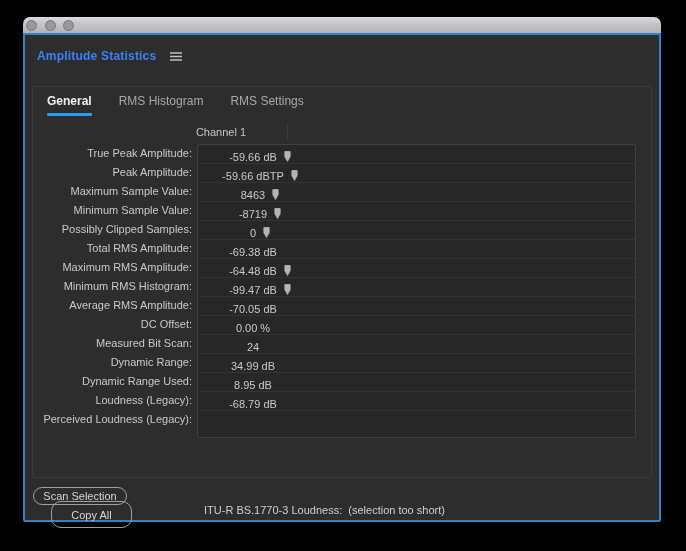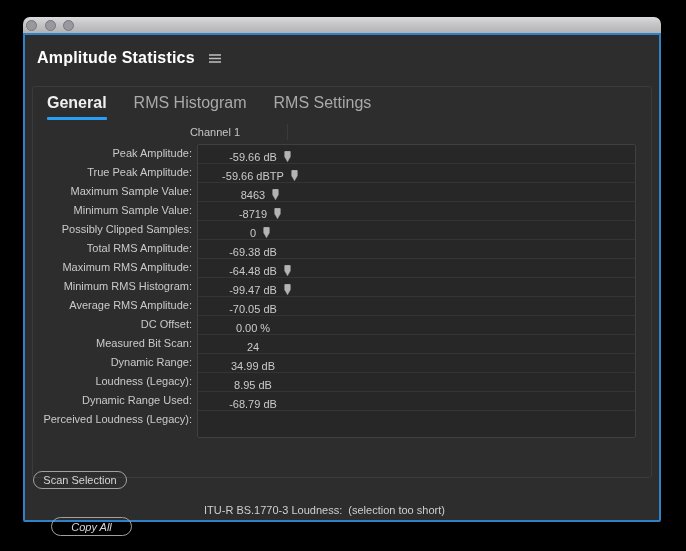--- a/index.html
+++ b/index.html
@@ -17,52 +17,52 @@
     border-radius:7px 7px 0 0;
     background:linear-gradient(#dcdcde 0%,#c9c9cb 35%,#b2b2b4 100%);}
   .tl{position:absolute;top:2.5px;width:11px;height:11px;border-radius:50%;
     background:#98989e;border:1px solid #76767c;}
   .tl.c1{left:3px}.tl.c2{left:21.5px}.tl.c3{left:40px}
   .panel{position:absolute;top:16px;left:0;right:0;bottom:0;
     background:var(--panel-bg);border:2px solid var(--focus-border);
     border-radius:0 0 2px 2px;}
   .panel-title-row{position:absolute;left:12px;top:14px;display:flex;
     align-items:center;gap:14px;}
-  .panel-title{font-size:16px;font-weight:600;color:#ffffff;letter-spacing:.2px;}
+  .panel-title{font-size:12px;font-weight:600;color:#3b82f6;letter-spacing:.2px;}
   .menu-icon{display:flex;align-items:center;cursor:default;}
   .groupbox{position:absolute;left:7px;top:51px;width:620px;height:392px;
     border:1px solid #3b3b3b;border-radius:3px;}
   .tabs{position:absolute;top:7px;left:14px;display:flex;}
-  .tab{margin-right:27px;font-size:16px;color:#a9a9a9;padding-bottom:5px;
+  .tab{margin-right:27px;font-size:12px;color:#a9a9a9;padding-bottom:5px;
     position:relative;cursor:default;white-space:nowrap;}
   .tab.active{color:#efefef;font-weight:700;}
   .tab.active::after{content:'';position:absolute;left:0;right:0;bottom:-3px;
     height:3px;background:var(--accent);border-radius:1px;}
-  .channel-header{position:absolute;left:160px;top:89px;width:60px;height:16px;
+  .channel-header{position:absolute;left:166px;top:89px;width:60px;height:16px;
     line-height:16px;font-size:11px;color:#c6c6c6;text-align:center;}
   .header-sep{position:absolute;left:262px;top:89px;width:1px;height:16px;
     background:#3b3b3b;}
   .label-column{position:absolute;left:0;top:109px;width:167px;}
   .lrow{height:19px;line-height:19px;font-size:11px;text-align:right;
     color:var(--text);white-space:nowrap;}
   .value-box{position:absolute;left:172px;top:109px;width:439px;height:294px;
     border:1px solid #404040;background:var(--cell-bg);border-radius:2px;
     overflow:hidden;}
   .vrow{height:19px;border-bottom:1px solid #343434;display:flex;}
   .cellgroup{width:85px;display:flex;justify-content:center;align-items:flex-end;gap:6px;margin-left:20px;}
   .vtext{font-size:11px;color:var(--text);white-space:nowrap;}
   .marker{display:flex;cursor:pointer;}
   .marker svg path{fill:#b4b4b4;stroke:#8b8b8b;stroke-width:.4;}
   button{font-family:"Liberation Sans",sans-serif;background:transparent;
     border:1px solid #a0a0a0;color:#d6d6d6;font-size:11px;cursor:default;}
-  .copy-all{position:absolute;left:18px;top:430px;width:81px;height:19px;
-    border-radius:10px;font-style:italic;}
+  .copy-all{position:absolute;left:18px;top:414px;width:81px;height:27px;
+    border-radius:10px;}
   .loudness-status{position:absolute;left:171px;top:414px;height:19px;
     line-height:19px;font-size:11px;color:#cfcfcf;white-space:pre;}
-  .scan-selection{position:absolute;left:8px;top:436px;width:94px;height:18px;
+  .scan-selection{position:absolute;left:8px;top:452px;width:94px;height:18px;
     border-radius:9px;}
 </style>
 </head>
 <body>
 
 <div class="window">
   <div class="titlebar">
     <span class="tl c1"></span>
     <span class="tl c2"></span>
     <span class="tl c3"></span>
@@ -85,47 +85,47 @@
       </div>
 
       <button class="copy-all">Copy All</button>
       <span class="loudness-status">ITU-R BS.1770-3 Loudness:  (selection too short)</span>
     </div>
 
     <div class="channel-header">Channel 1</div>
     <div class="header-sep"></div>
 
     <div class="label-column">
+  <div class="lrow">True Peak Amplitude:</div>
+
   <div class="lrow">Peak Amplitude:</div>
 
-  <div class="lrow">True Peak Amplitude:</div>
-
   <div class="lrow">Maximum Sample Value:</div>
 
   <div class="lrow">Minimum Sample Value:</div>
 
   <div class="lrow">Possibly Clipped Samples:</div>
 
   <div class="lrow">Total RMS Amplitude:</div>
 
   <div class="lrow">Maximum RMS Amplitude:</div>
 
   <div class="lrow">Minimum RMS Histogram:</div>
 
   <div class="lrow">Average RMS Amplitude:</div>
 
   <div class="lrow">DC Offset:</div>
 
   <div class="lrow">Measured Bit Scan:</div>
 
   <div class="lrow">Dynamic Range:</div>
 
+  <div class="lrow">Dynamic Range Used:</div>
+
   <div class="lrow">Loudness (Legacy):</div>
-
-  <div class="lrow">Dynamic Range Used:</div>
 
   <div class="lrow">Perceived Loudness (Legacy):</div>
 </div>
     <div class="value-box">
   <div class="vrow">
     <div class="cellgroup">
       <span class="vtext">-59.66 dB</span>
       <span class="marker">
         <svg width="9" height="12" viewBox="0 0 9 12">
           <path d="M1.5 1.2 C1.5 0.55 2 0.1 2.6 0.1 L6.4 0.1 C7 0.1 7.5 0.55 7.5 1.2 L7.5 5.7 L4.5 10.9 L1.5 5.7 Z"></path>

